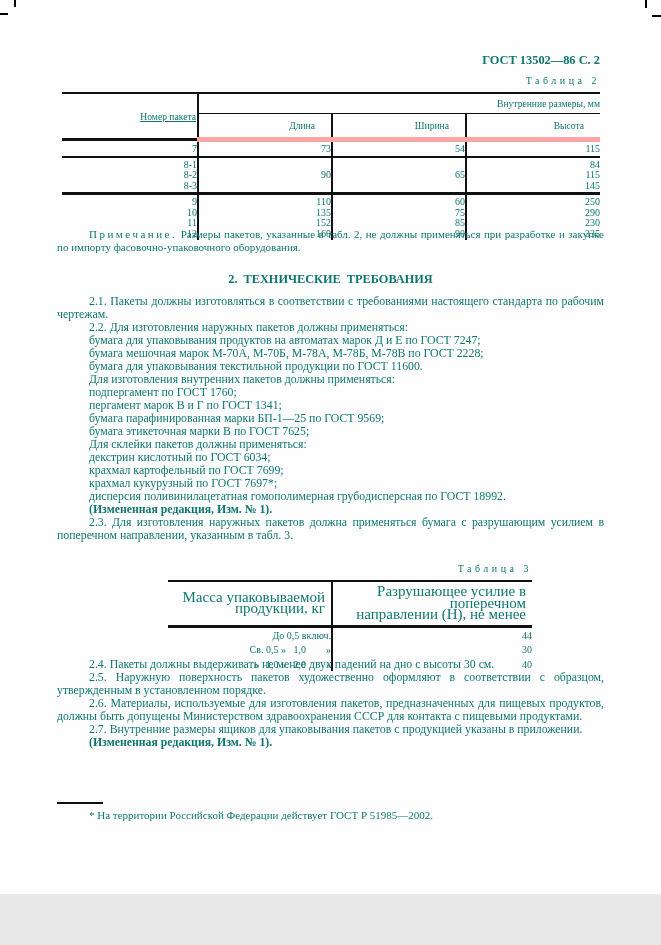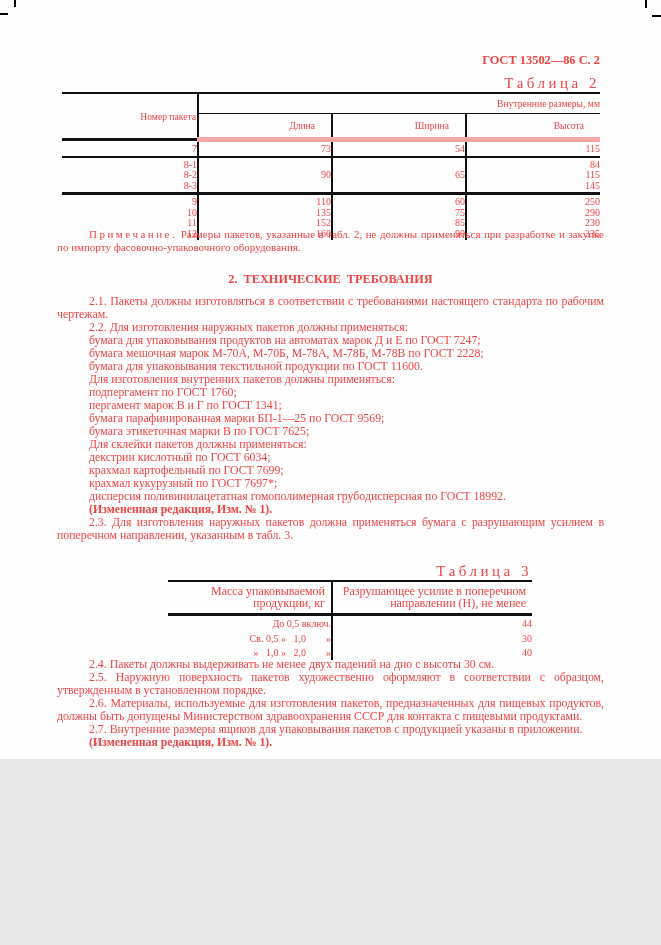--- a/index.html
+++ b/index.html
@@ -1,46 +1,46 @@
 <!DOCTYPE html>
 <html><head>
 <meta charset="utf-8">
 <style>
   html,body { margin:0; padding:0; background:#e8e8e8; }
   .page {
-    position:relative; width:661px; height:759px; margin:0 auto;
-    background:#fefefe; color:#ef4444; overflow:hidden;
+    position:relative; width:661px; height:894px; margin:0 auto;
+    background:#fefefe; color:#0f766e; overflow:hidden;
     font-family:"Liberation Serif","DejaVu Serif",serif;
   }
   .abs { position:absolute; }
   .mark { position:absolute; background:#000; }
 
   
   .doc-header { top:53px; right:61px; font-weight:bold; font-size:12.4px; }
-  .tbl-label { font-size:15px; letter-spacing:3.5px; }
+  .tbl-label { font-size:10px; letter-spacing:3.5px; }
   .t2-label { top:75px; right:61px; }
   .t3-label { top:563px; right:129px; }
 
   
   table { border-collapse:collapse; table-layout:fixed; }
   td { text-align:right; vertical-align:middle; }
   .ml { white-space:pre-line; }
   .bl { border-left:2px solid #111; }
 
   .t2 { left:62px; top:92px; width:538px; border-top:2px solid #111; font-size:10px; }
   .t2 .hdr { font-size:9.6px; }
   .t2 .span-h { border-bottom:1px solid #111; padding:4px 0 4px; }
-  .t2 .pkg { border-bottom:3px solid #111; }
+  .t2 .pkg { border-bottom:3px solid #111;text-decoration:underline; }
   .t2 .sub td { border-bottom:5px solid #fca5a5; padding:6px 16px; }
   .t2 tbody td { line-height:10.5px; padding:2px 0 1px; }
   .t2 .r7 td { border-bottom:2px solid #111; }
   .t2 .r8 td { border-bottom:3px solid #111; }
 
   .t3 { left:168px; top:580px; width:364px; border-top:2px solid #111; font-size:10px; }
-  .t3 .hd td { font-size:12px; border-bottom:3px solid #111; padding:4px 6px; line-height:11.5px; }
+  .t3 .hd td { font-size:15px; border-bottom:3px solid #111; padding:4px 6px; line-height:11.5px; }
   .t3 tbody td { line-height:11.5px; padding:2px 0 1px; }
   .t3 .mass { white-space:pre; }
 
   
   .note { left:57px; top:228px; width:547px; font-size:11px; line-height:12.6px; text-align:justify; }
   .note p { margin:0; text-indent:32px; }
   .spaced { letter-spacing:2.5px; }
 
   .sec-heading { left:57px; top:272px; width:547px; text-align:center;
                  font-weight:bold; font-size:12.3px; word-spacing:3px; }

